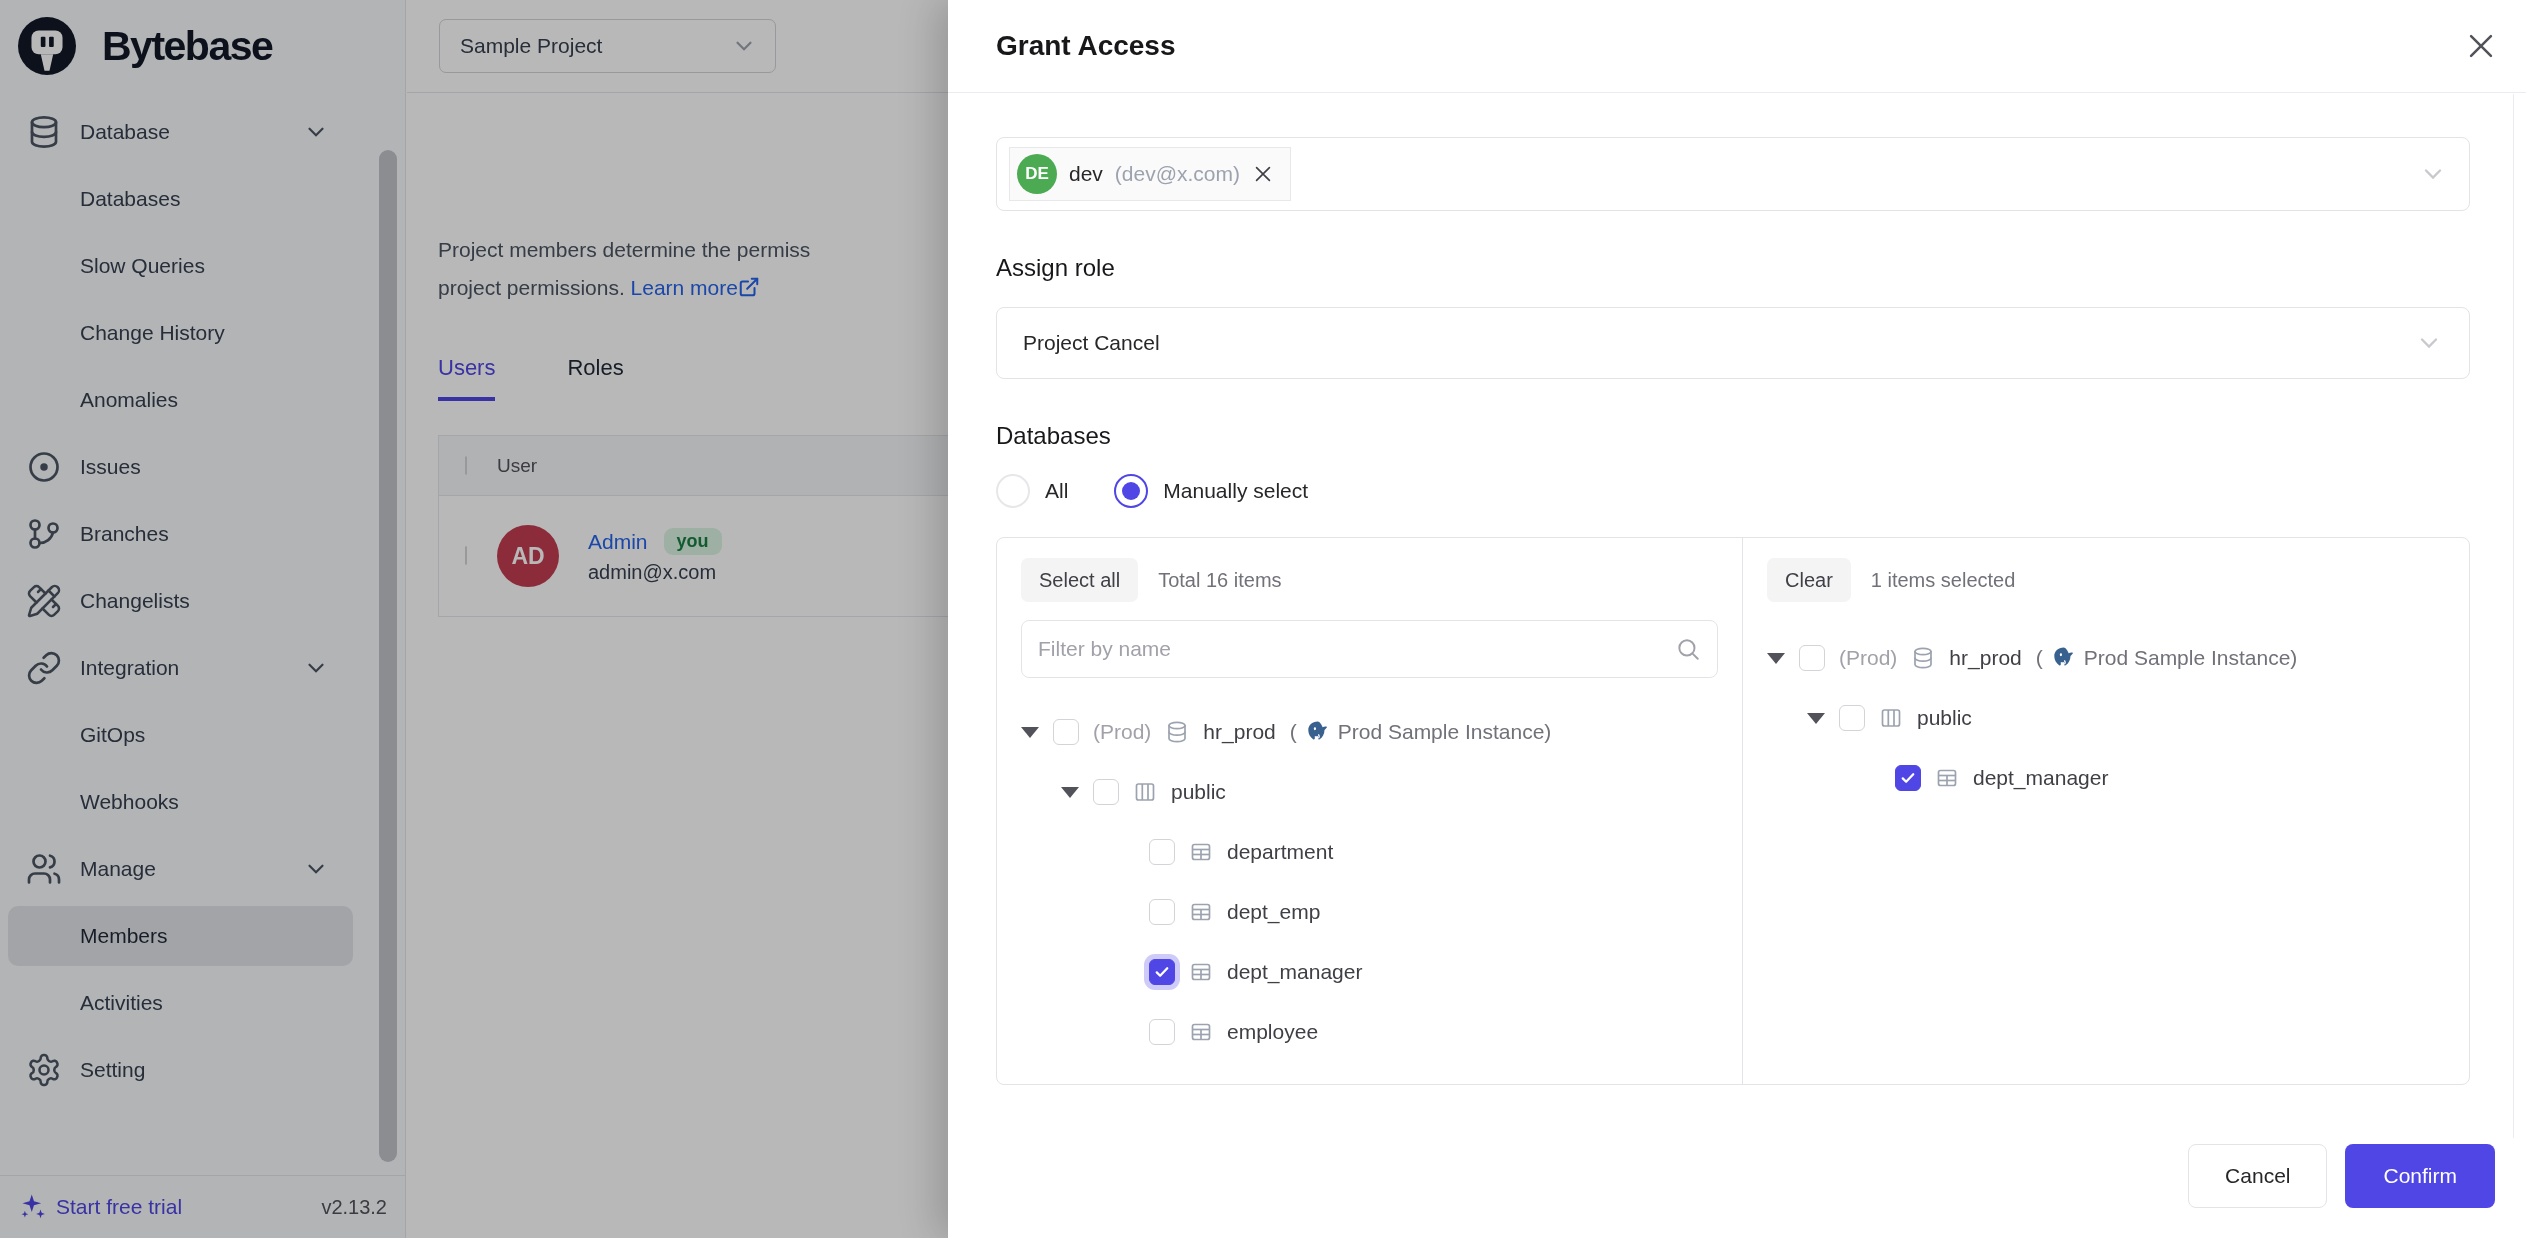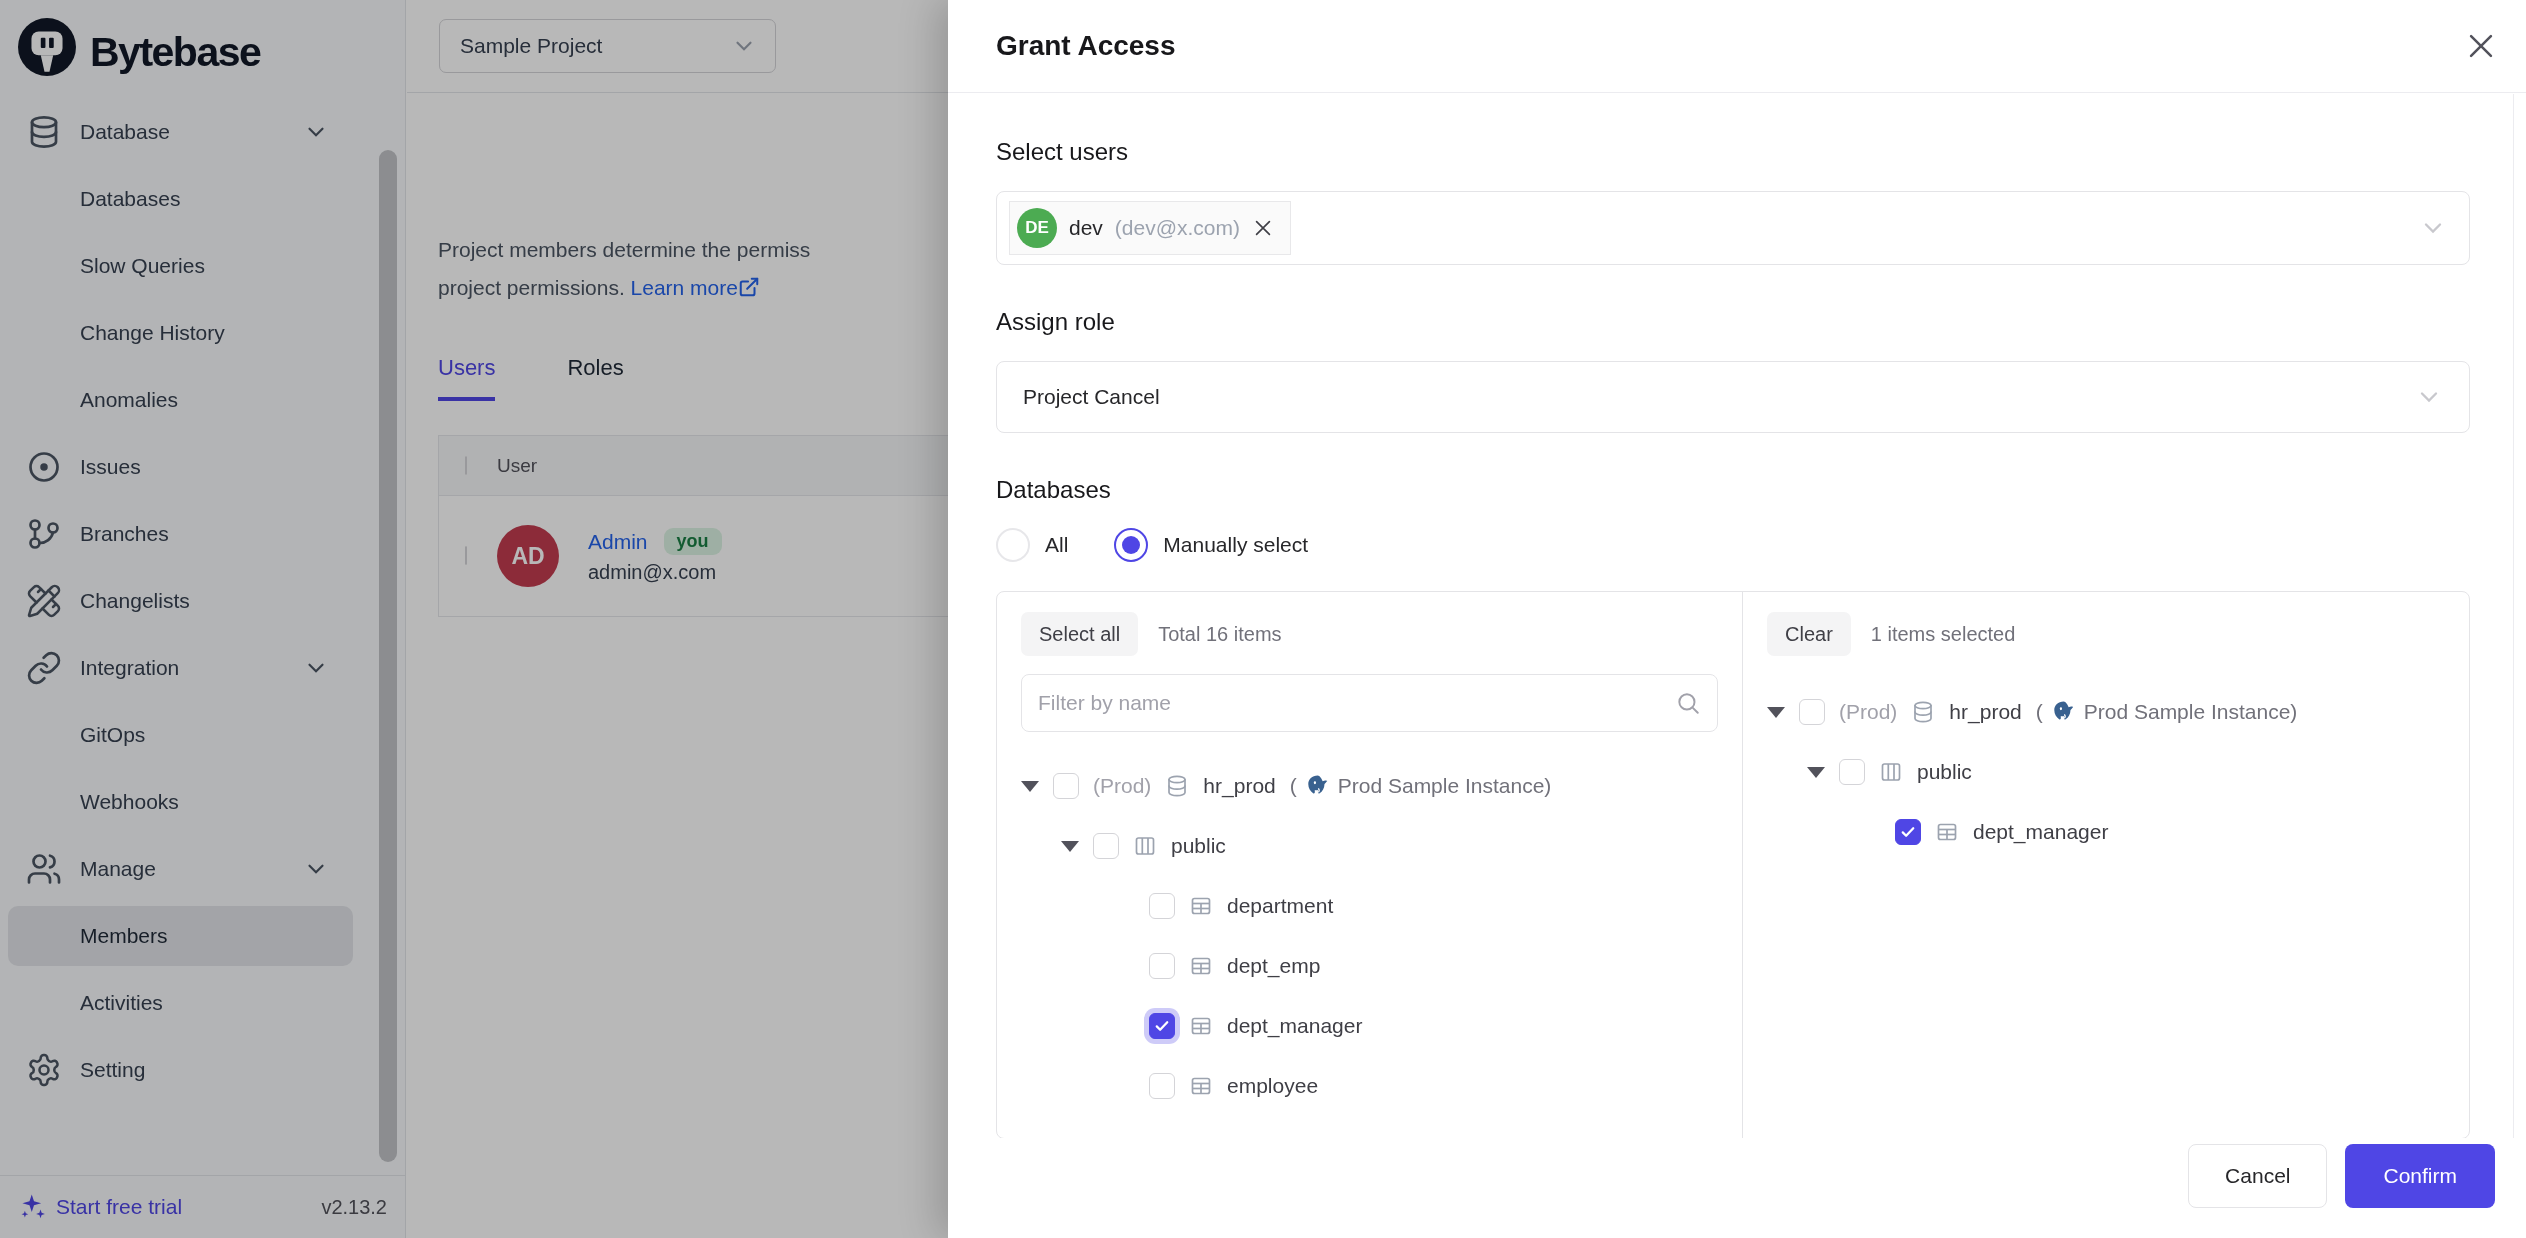--- a/index.html
+++ b/index.html
@@ -2,21 +2,21 @@
 <html><head>
 <meta charset="utf-8">
 <style>
   * { margin:0; padding:0; box-sizing:border-box; }
   html,body { width:2526px; height:1238px; overflow:hidden; }
   body { font-family:"Liberation Sans", sans-serif; color:#27272a; background:#fff; }
   .app { position:relative; width:2526px; height:1238px; overflow:hidden; background:#fff; }
 
   
   .sidebar { position:absolute; left:0; top:0; bottom:0; width:406px; background:#f8fafc; border-right:1px solid #e2e5e9; }
-  .logo-row { display:flex; align-items:flex-end; gap:14px; padding:16px 18px; height:92px; cursor:pointer; }
+  .logo-row { display:flex; align-items:center; gap:26px; padding:16px 18px; height:92px; cursor:pointer; }
   .logo-mark { width:58px; height:58px; flex:none; }
   .brand-text { font-size:41px; font-weight:800; letter-spacing:-1.5px; color:#111827; }
   .nav { position:absolute; top:98px; left:0; right:0; }
   .nav-item { height:67px; display:flex; align-items:center; padding:0 76px 0 26px; font-size:21px; color:#374151; cursor:pointer; }
   .nav-item .nico { width:36px; height:36px; margin-right:18px; flex:none; color:#4b5563; }
   .nav-item.group { font-weight:500; }
   .nav-item.child { padding-left:80px; font-weight:400; }
   .nav-item .chev { margin-left:auto; width:26px; height:26px; color:#4b5563; }
   .nav-item.active-wrap { padding:0; }
   .active-pill { margin:0 52px 0 8px; height:60px; width:100%; background:#e2e4e9; border-radius:10px; display:flex; align-items:center; padding-left:72px; font-size:21px; color:#1f2937; }
@@ -354,21 +354,20 @@
   <div class="modal">
     <div class="modal-header">
       <span class="modal-title">Grant Access</span>
       <svg class="close-btn" viewBox="0 0 24 24" fill="none" stroke="currentColor" stroke-width="1.8" stroke-linecap="round">
           <use href="#i-close"></use>
         </svg>
     </div>
     <div class="scroll-track"></div>
 
     <div class="modal-body">
-      <div class="sec-label">Select users</div>
       <div class="users-box">
         <div class="chip">
           <span class="chip-avatar">DE</span>
           <span class="chip-name">dev</span>
           <span class="chip-email">(dev@x.com)</span>
           <svg class="chip-x" viewBox="0 0 24 24" fill="none" stroke="currentColor" stroke-width="1.8" stroke-linecap="round">
               <use href="#i-close"></use>
             </svg>
         </div>
         <svg class="box-chev" viewBox="0 0 24 24" fill="none" stroke="currentColor" stroke-width="2" stroke-linecap="round">

